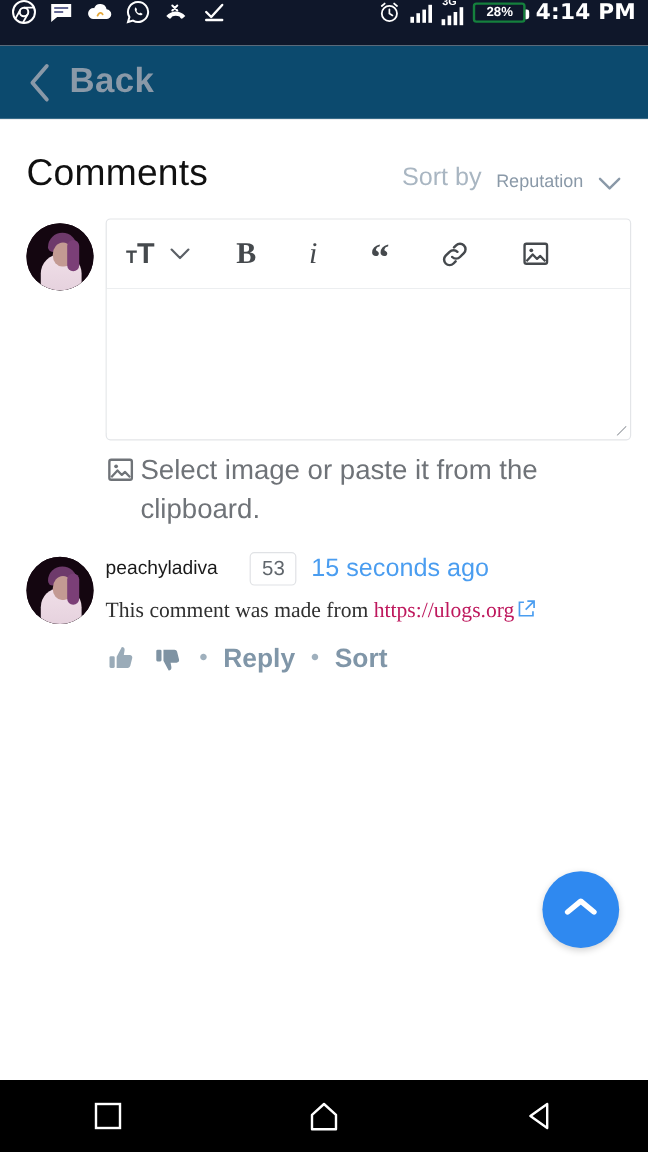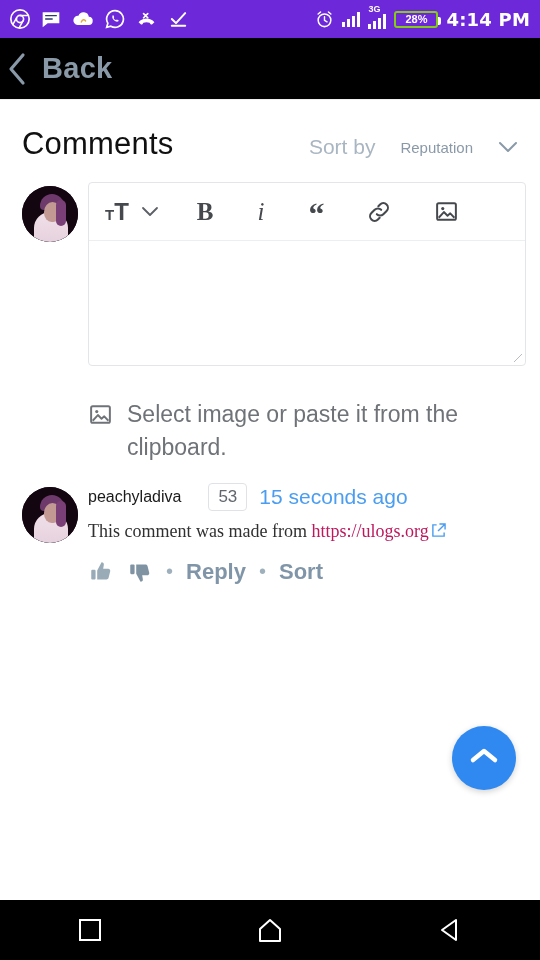--- a/index.html
+++ b/index.html
@@ -7,34 +7,34 @@
   body {
     font-family: "Liberation Sans", sans-serif;
     background:#ffffff;
     overflow:hidden;
     position:relative;
   }
 
   
   .statusbar{
     height:38px; width:100%;
-    background:#6d28d9;
-    display:flex; align-items:center;
+    background:#0f172a;
+    display:flex; align-items:flex-start;
     padding:0 10px;
     color:#ffffff;
   }
   .sb-left{ display:flex; align-items:center; gap:11px; flex:1; }
   .sb-right{ display:flex; align-items:center; gap:8px; }
   .sb-icon{ display:flex; align-items:center; justify-content:center; }
   .sb-time{
     font-size:18px; font-weight:600; letter-spacing:.2px;
     font-family:"DejaVu Sans", sans-serif;
   }
   .battery{
-    border:2px solid #84cc16; border-radius:3px;
+    border:2px solid #15803d; border-radius:3px;
     padding:0 3px; height:17px; min-width:44px;
     display:flex; align-items:center; justify-content:center;
     position:relative;
   }
   .battery::after{
     content:""; position:absolute; right:-5px; top:4px;
     width:3px; height:8px; background:#fff; border-radius:0 2px 2px 0;
   }
   .battery span{ font-size:11px; font-weight:700; line-height:1; }
   .bars{ display:flex; align-items:flex-end; gap:2px; height:16px; }
@@ -45,36 +45,36 @@
   .bars i:nth-child(4){ height:15px; }
   .net-wrap{ position:relative; display:flex; align-items:flex-end; }
   .net-label{
     position:absolute; top:-4px; left:0;
     font-size:9px; font-weight:700; line-height:1;
   }
 
   
   .backbar{
     height:62px; display:flex; align-items:center;
-    padding:0 6px; border-bottom:1px solid #eceef0;
-    background:#000000;
+    padding:0 22px; border-bottom:1px solid #eceef0;
+    background:#0c4a6e;
   }
   .back-chevron{ margin-right:14px; display:flex; align-items:center; }
   .back-label{
     font-size:29px; color:#8a99a8; font-weight:600;
     letter-spacing:.3px;
   }
 
   
   .header-row{
     display:flex; align-items:baseline; justify-content:space-between;
     padding:26px 22px 8px 22px;
   }
   .page-title{ font-size:31px; color:#101010; font-weight:400; letter-spacing:.2px; }
-  .sort-wrap{ display:flex; align-items:center; gap:25px; }
+  .sort-wrap{ display:flex; align-items:flex-end; gap:12px; }
   .sort-by{ font-size:21px; color:#a9b6c2; }
   .sort-val{ font-size:15px; color:#8a99a8; font-weight:500; }
   .chev-down{ display:flex; align-items:center; }
 
   
   .editor-block{ display:flex; padding:12px 14px 0 22px; }
   .avatar{
     width:56px; height:56px; border-radius:50%;
     flex:0 0 56px; margin-right:10px; margin-top:4px;
     overflow:hidden; background:#15060f; position:relative;
@@ -130,22 +130,22 @@
   }
   .resize-handle{
     position:absolute; right:3px; bottom:3px;
     width:8px; height:8px;
     background:
       linear-gradient(135deg, transparent 45%, #b9bcc0 45%, #b9bcc0 56%, transparent 56%);
   }
   .compose-wrap{ position:relative; }
 
   .img-hint{
-    display:flex; align-items:flex-start; gap:14px;
-    margin-top:32px; color:#6f7378; font-size:23px; line-height:1.45;
+    display:flex; align-items:flex-start; gap:4px;
+    margin-top:8px; color:#6f7378; font-size:23px; line-height:1.45;
     padding-right:14px;
   }
   .img-hint-icon{ flex:0 0 auto; margin-top:4px; }
 
   .comment-btn{
     margin-top:18px; display:inline-block;
     background:#4aa3f5; color:#fff;
     border:none; border-radius:5px;
     font-size:23px; font-family:"Liberation Sans", sans-serif;
     padding:13px 22px; cursor:pointer;

